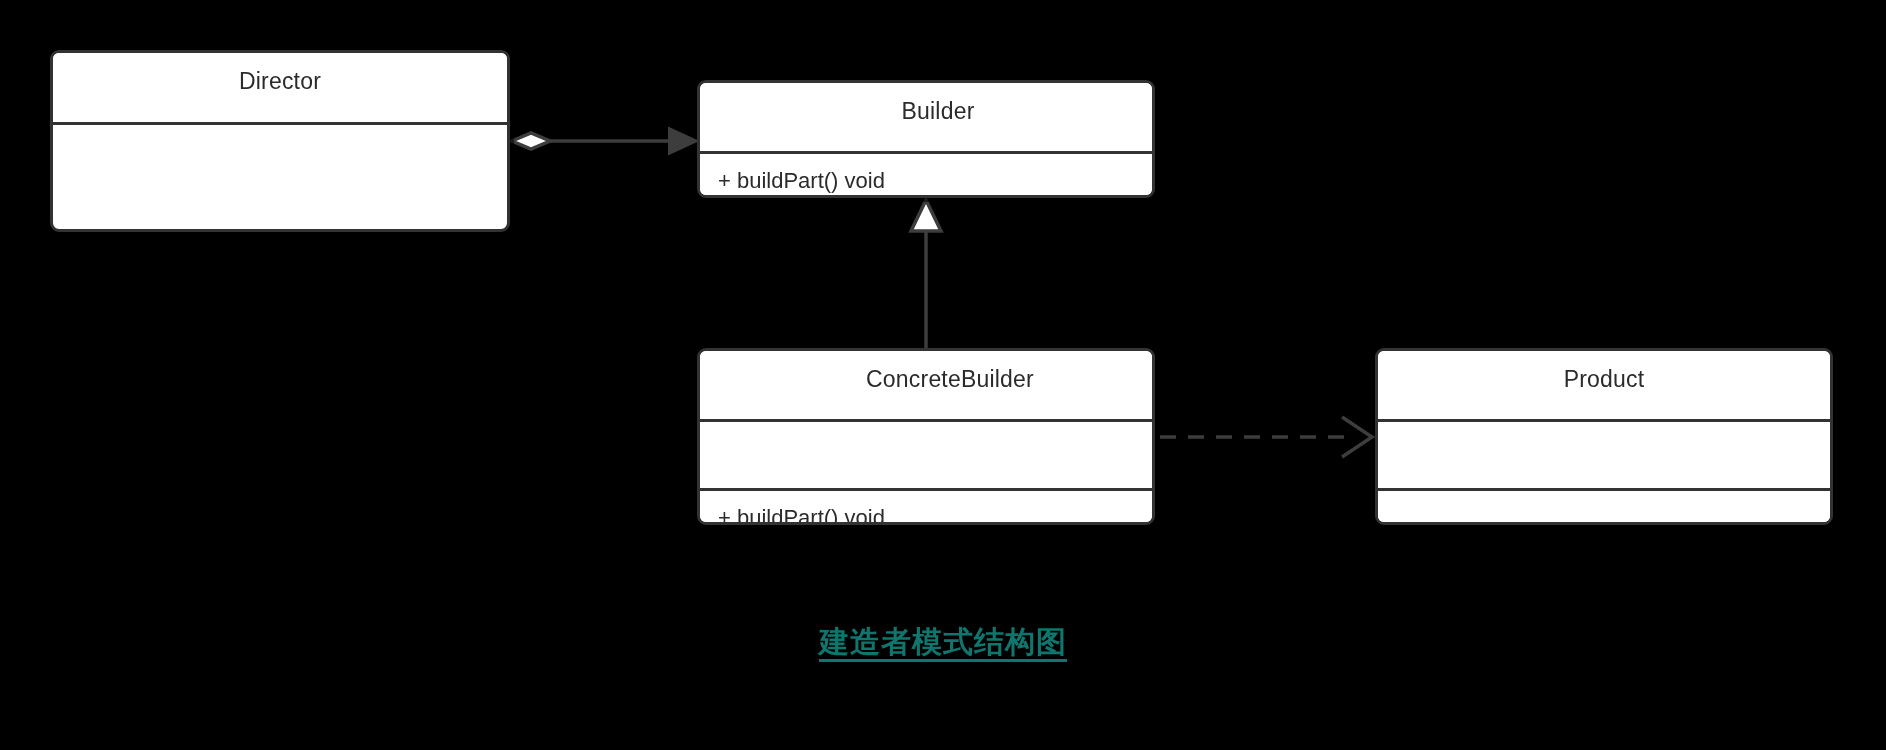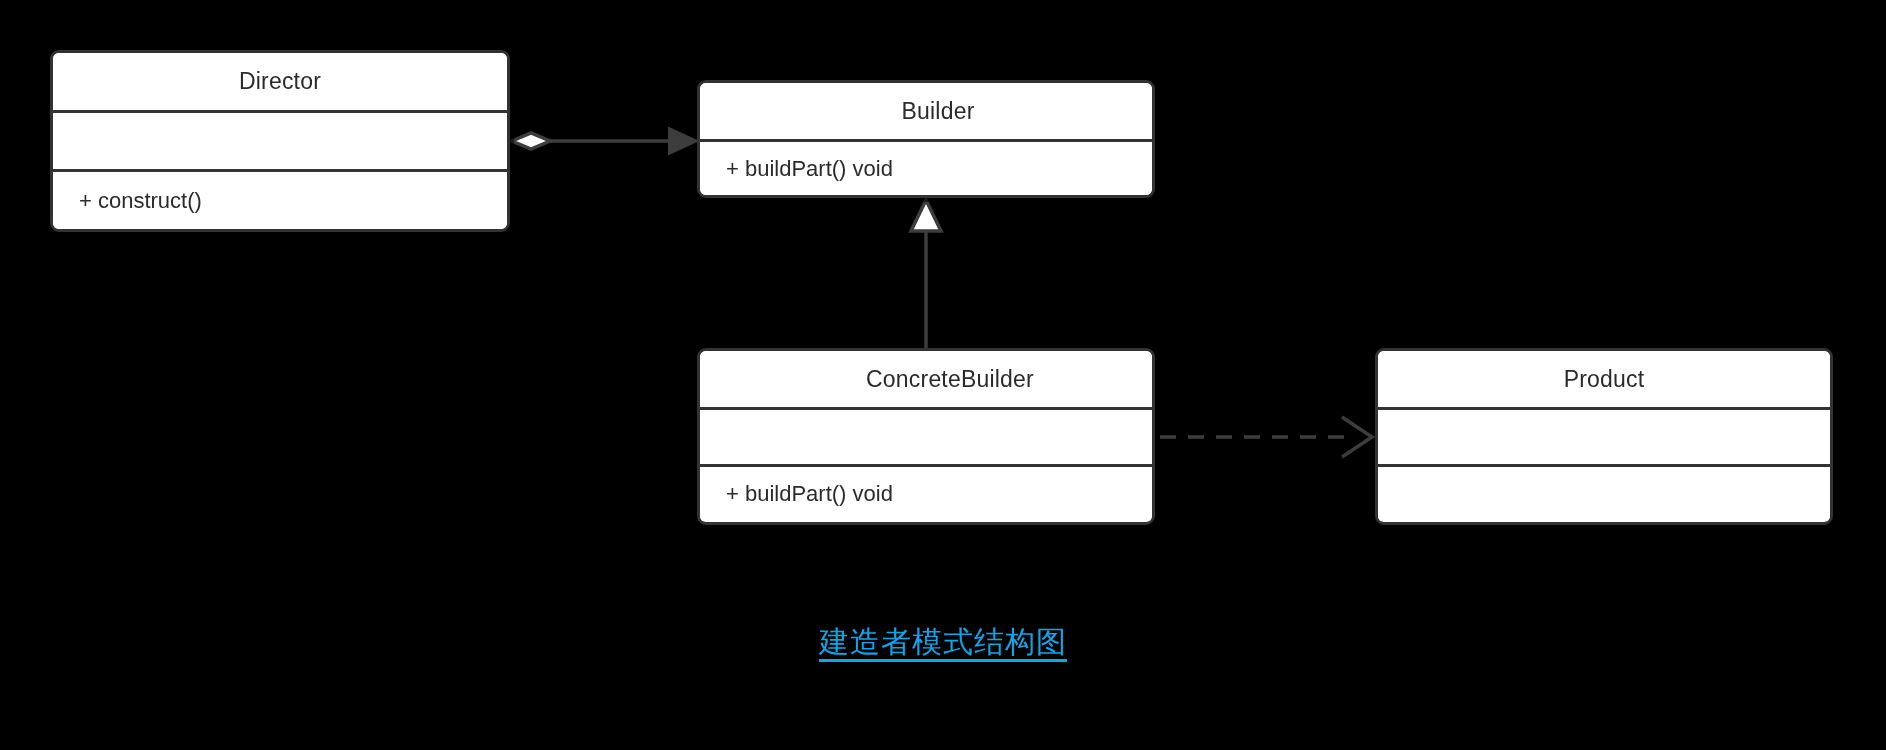--- a/index.html
+++ b/index.html
@@ -45,22 +45,23 @@
   .uml-compartment + .uml-compartment {
     border-top: 3px solid #333333;
   }
   .uml-compartment.title {
     justify-content: center;
     font-size: 23px;
     letter-spacing: 0.2px;
   }
   .uml-compartment.members {
     justify-content: flex-start;
-    padding-left: 26px;
+    padding-left: 18px;
     font-size: 22px;
+    margin-top: 12px;
   }
   .uml-compartment.empty {
     justify-content: flex-start;
   }
 
   
   .edge-svg {
     position: absolute;
     left: 0;
     top: 0;
@@ -102,22 +103,22 @@
   #diagram-caption {
     position: absolute;
     left: 0;
     top: 622px;
     width: 1886px;
     text-align: center;
     z-index: 6;
   }
   #diagram-caption .caption-text {
     font-size: 30px;
-    font-weight: normal;
-    color: #0ea5e9;
+    font-weight: bold;
+    color: #0f766e;
     text-decoration: underline;
     text-underline-offset: 7px;
     text-decoration-thickness: 3px;
     letter-spacing: 1px;
     font-family: "DejaVu Sans", "Liberation Sans", sans-serif;
   }
 </style>
 </head>
 <body>
 
@@ -141,23 +142,20 @@
       <polyline class="edge-head-open" points="1342,417 1372,437 1342,457"></polyline>
     </g>
   </svg>
 
   <div class="uml-class" style="left:50px; top:50px; width:460px; height:182px;">
     <div class="uml-compartment title" style="height:57px;">
       <span>Director</span>
     </div>
     <div class="uml-compartment members empty" style="height:59px;">
       <span></span>
-    </div>
-    <div class="uml-compartment members" style="height:60px;">
-      <span>+ construct()</span>
     </div>
   </div>
 
   <div class="uml-class" style="left:697px; top:80px; width:458px; height:118px;">
     <div class="uml-compartment title" style="height:56px;padding-left:24px;">
       <span>Builder</span>
     </div>
     <div class="uml-compartment members" style="height:56px;">
       <span>+ buildPart() void</span>
     </div>

